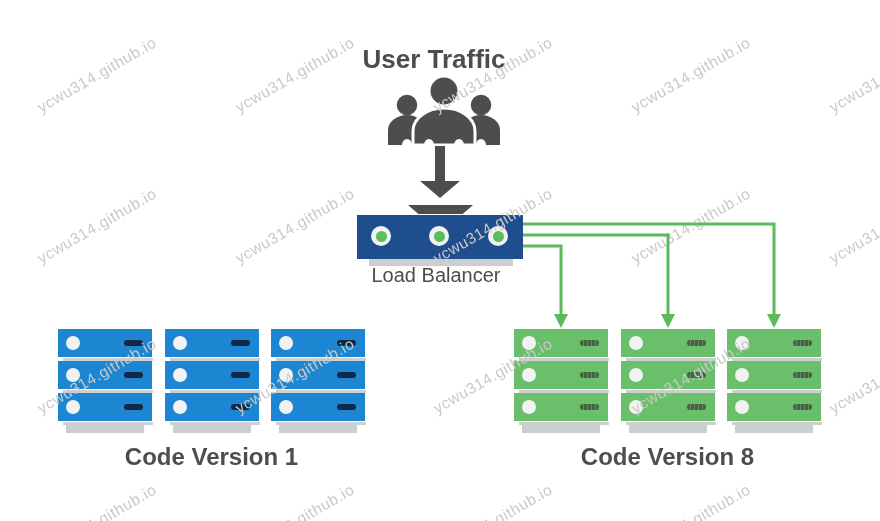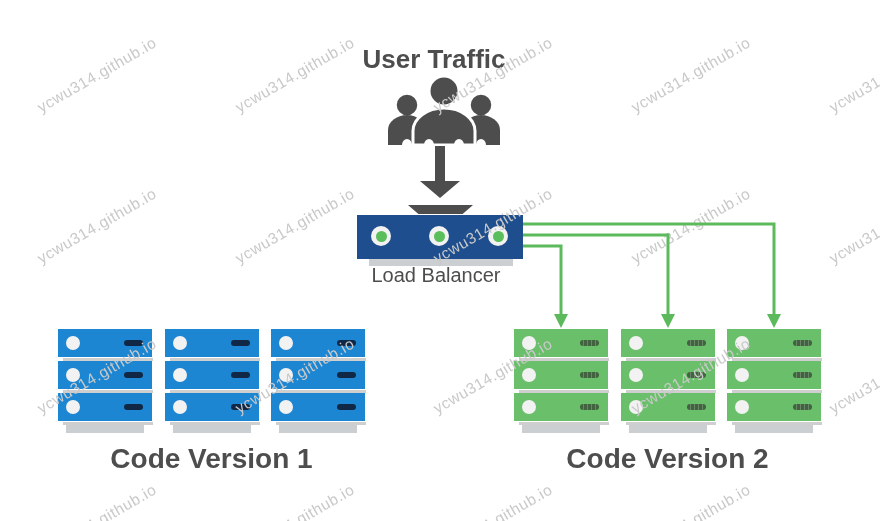--- a/index.html
+++ b/index.html
@@ -53,21 +53,21 @@
     background:var(--gap-shadow,#cfcfcf);}
   .srv .led{position:absolute;left:8px;top:7px;width:14px;height:14px;border-radius:50%;
     background:var(--circle-white,#f2f2f2);}
   .srv .vent{position:absolute;right:9px;top:11px;width:19px;height:6px;border-radius:3px;
     background:var(--blue-vent,#102845);}
   .cluster.v2 .srv .vent{background:var(--green-vent,#41633f);
     background-image:repeating-linear-gradient(90deg,transparent 0 3px,rgba(255,255,255,.22) 3px 4px);}
   .stack .base{position:absolute;left:8px;top:96px;width:78px;height:8px;
     background:var(--base-gray,#cbcfd2);}
   .cluster-label{position:absolute;left:0;right:0;top:114px;text-align:center;
-    font-size:28px;font-weight:700;color:var(--ink);}
+    font-size:24px;font-weight:700;color:var(--ink);}
 </style>
 </head>
 <body>
 
 <div class="canvas">
 
   <div class="wm-layer">
     <span class="wm" style="left:97px;top:75px">ycwu314.github.io</span>
     <span class="wm" style="left:295px;top:75px">ycwu314.github.io</span>
     <span class="wm" style="left:493px;top:75px">ycwu314.github.io</span>
@@ -220,16 +220,16 @@
       <div class="srv">
           <i class="led"></i>
           <i class="vent"></i>
         </div>
       <div class="srv">
           <i class="led"></i>
           <i class="vent"></i>
         </div>
       <div class="base"></div>
     </div>
-    <div class="cluster-label">Code Version 2</div>
+    <div class="cluster-label">Code Version 8</div>
   </div>
 
 </div>
 
 </body></html>

